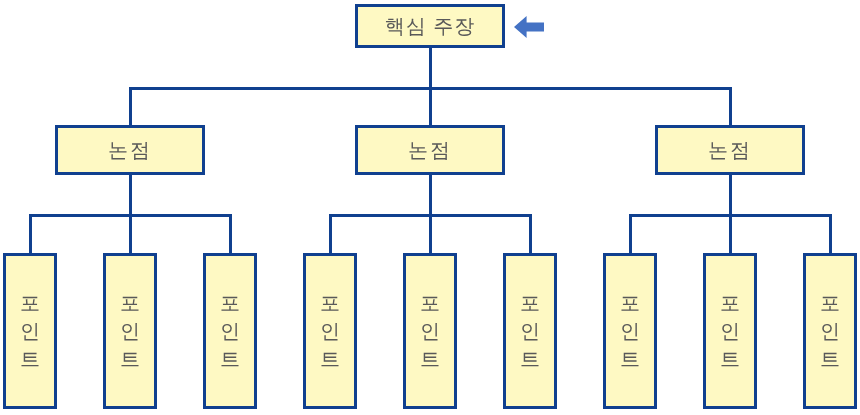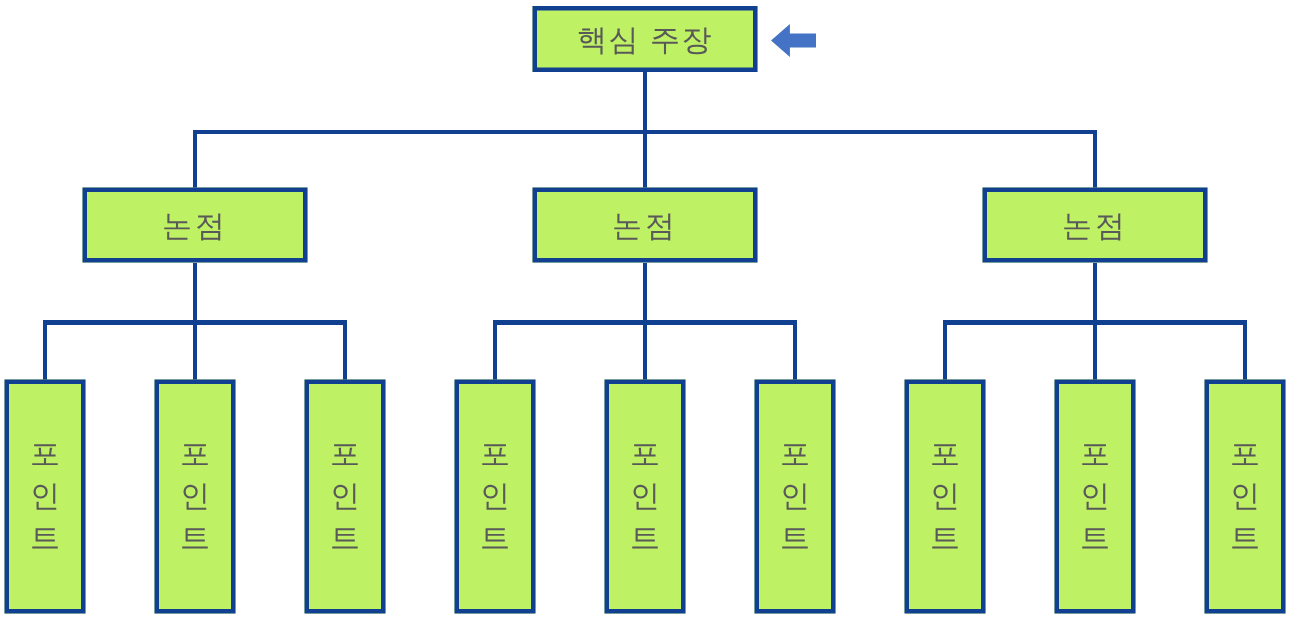--- a/index.html
+++ b/index.html
@@ -18,21 +18,21 @@
   .connectors {
     position: absolute;
     left: 0;
     top: 0;
     pointer-events: none;
   }
   .node {
     position: absolute;
     box-sizing: border-box;
     border: 3px solid #10408F;
-    background: #bef264;
+    background: #fef9c3;
     color: #595959;
     display: flex;
     align-items: center;
     justify-content: center;
     text-align: center;
   }
   .node-root {
     left: 355px; top: 4px; width: 150px; height: 44px;
     font-size: 20px; letter-spacing: 1px;
   }

